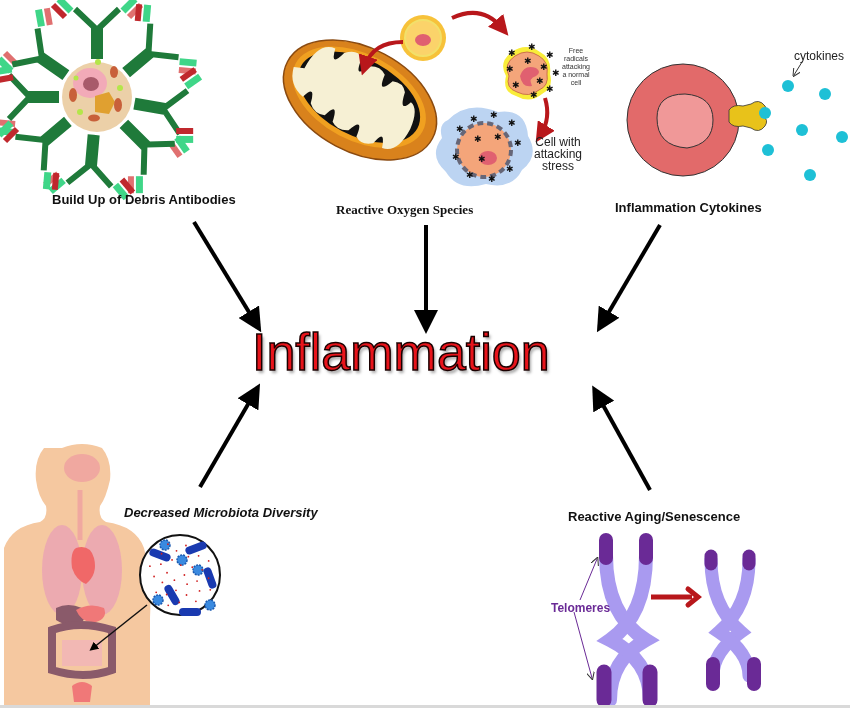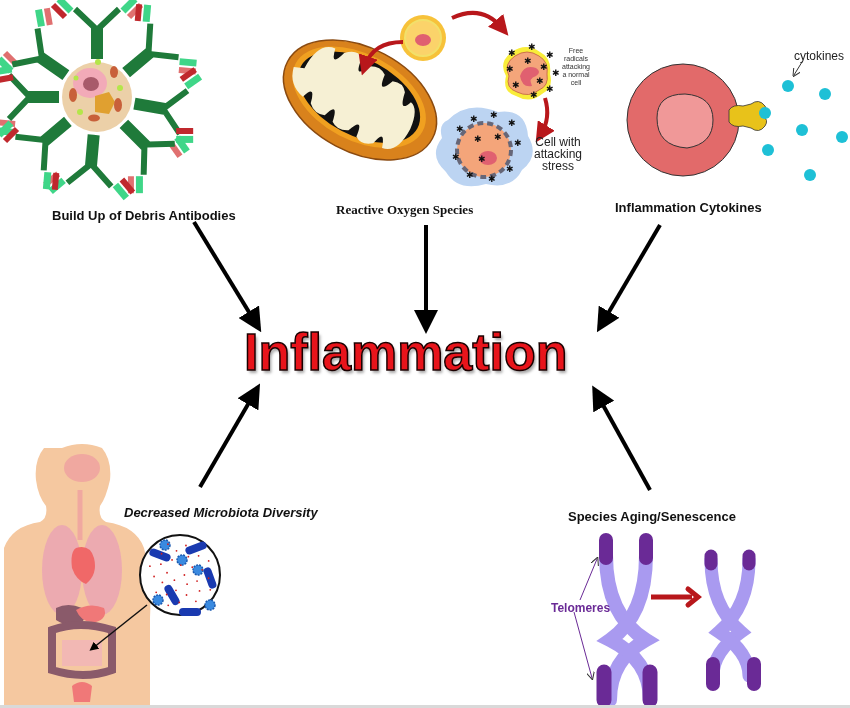--- a/index.html
+++ b/index.html
@@ -1,20 +1,20 @@
 <!DOCTYPE html>
 <html><head>
 <meta charset="utf-8">
 <style>
   html, body { margin: 0; padding: 0; background: #ffffff; }
   body { width: 850px; height: 708px; position: relative; overflow: hidden; font-family: "Liberation Sans", sans-serif; }
   .label { position: absolute; font-weight: bold; font-size: 13px; color: #111; white-space: nowrap; }
   .small { position: absolute; font-size: 7px; color: #333; text-align: center; line-height: 8px; }
   .mid { position: absolute; font-size: 12px; color: #222; text-align: center; line-height: 12px; }
-  #title { position: absolute; left: 244px; top: 322px; font-size: 52px; font-weight: bold; color: #e8141b;
+  #title { position: absolute; left: 252px; top: 322px; font-size: 52px; font-weight: normal; color: #e8141b;
            -webkit-text-stroke: 1.5px #1a0000; text-shadow: 2px 3px 3px rgba(0,0,0,0.35); letter-spacing: 0px; }
   svg { position: absolute; left: 0; top: 0; }
   .bottom-line { position: absolute; left: 0; top: 705px; width: 850px; height: 3px; background: #d9d9d9; }
 </style>
 </head>
 <body>
 
 <svg width="850" height="708" viewBox="0 0 850 708">
   <defs>
     <marker id="ah" markerWidth="6" markerHeight="6" refX="3" refY="3" orient="auto" markerUnits="strokeWidth">
@@ -257,25 +257,25 @@
       <path d="M713,664 l0,20" stroke="#6a2a96" stroke-width="14"></path>
       <path d="M754,664 l0,20" stroke="#6a2a96" stroke-width="14"></path>
     </g>
     <line x1="651" y1="597" x2="692" y2="597" stroke="#b8171b" stroke-width="5"></line>
     <path d="M688,589 l10,8 l-10,8" fill="none" stroke="#b8171b" stroke-width="5" stroke-linecap="round"></path>
     <line x1="580" y1="600" x2="597" y2="559" stroke="#6a2a96" stroke-width="1" marker-end="url(#ahs)"></line>
     <line x1="574" y1="612" x2="592" y2="678" stroke="#6a2a96" stroke-width="1" marker-end="url(#ahs)"></line>
   </g>
 </svg>
 
-<div class="label" style="left:52px; top:208px;">Build Up of Debris Antibodies</div>
+<div class="label" style="left:52px; top:192px;">Build Up of Debris Antibodies</div>
 <div class="label" style="left:336px; top:202px;font-family:Liberation Serif, serif;">Reactive Oxygen Species</div>
 <div class="label" style="left:615px; top:200px;">Inflammation Cytokines</div>
 <div class="label" style="left:124px; top:505px;font-style:italic;">Decreased Microbiota Diversity</div>
-<div class="label" style="left:568px; top:509px;">Species Aging/Senescence</div>
+<div class="label" style="left:568px; top:509px;">Reactive Aging/Senescence</div>
 
 <div id="title">Inflammation</div>
 
 <div class="small" style="left:556px; top:47px; width:40px;">
   <div>Free</div>
   <div>radicals</div>
   <div>attacking</div>
   <div>a normal</div>
   <div>cell</div>
 </div>

